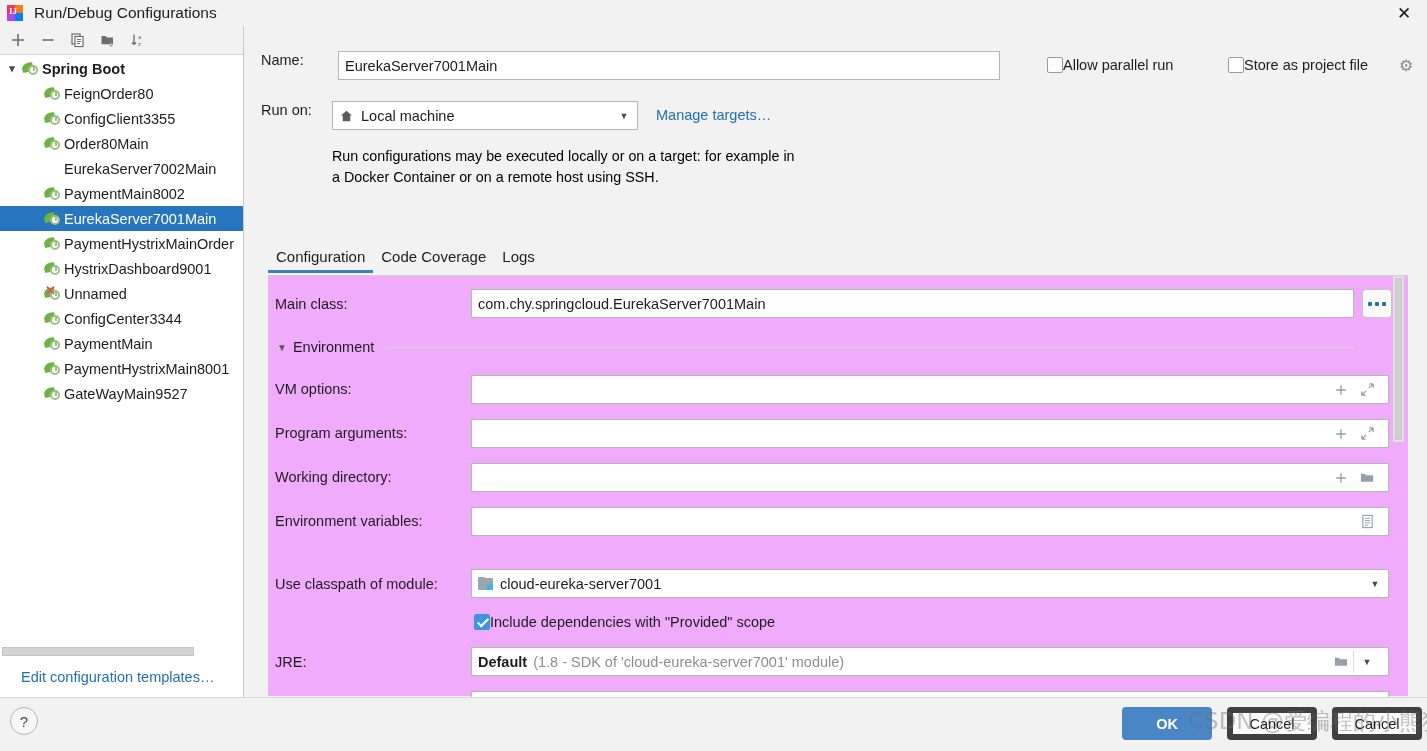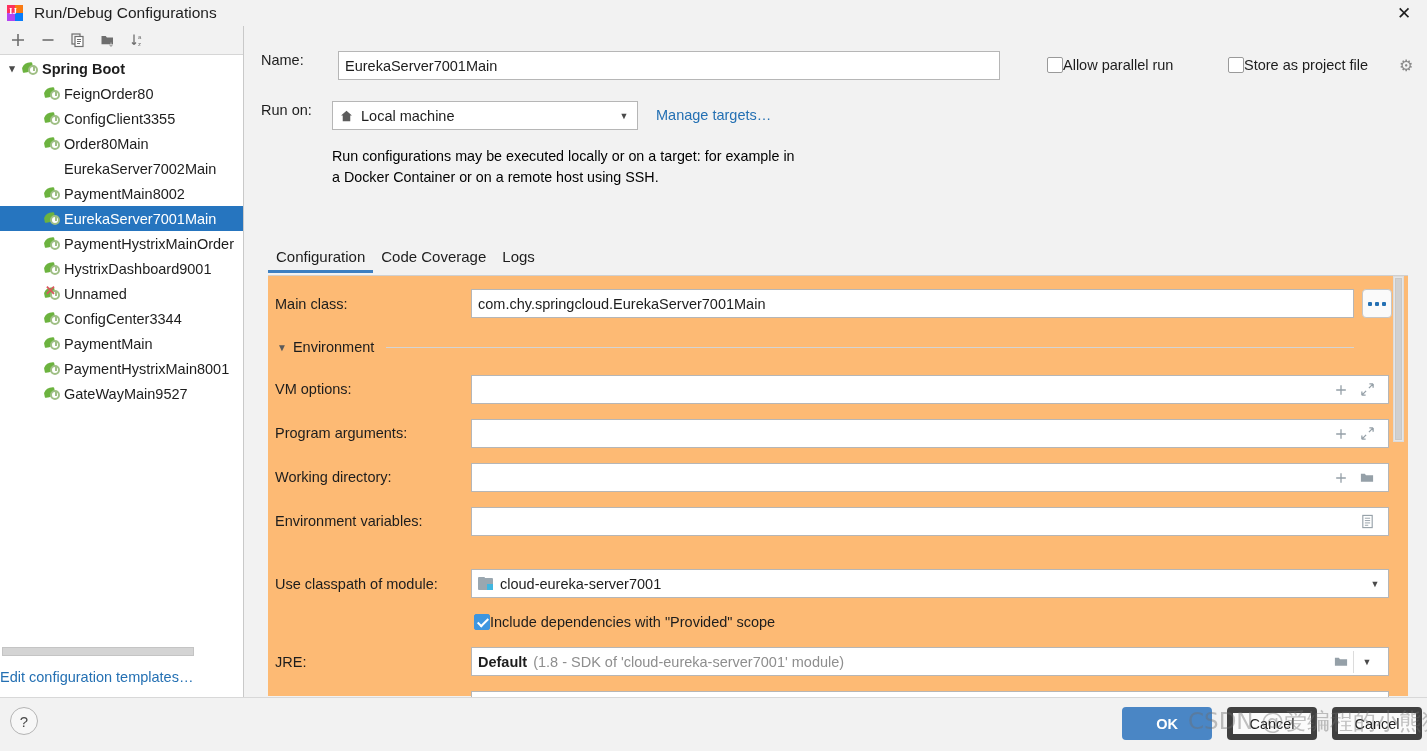--- a/index.html
+++ b/index.html
@@ -121,21 +121,21 @@
   }
   .lp-hscroll .thumb {
     position: absolute; left: 2px; top: 1px;
     width: 192px; height: 9px;
     background: #d4d4d4; border: 1px solid #c4c4c4;
   }
   .lp-footer {
     position: absolute; left: 0; bottom: 0;
     width: 243px; height: 40px;
     display: flex; align-items: center;
-    padding-left: 0;
+    padding-left: 21px;
     background: #fff;
     border-top: 0;
   }
   .lp-footer a {
     color: #2470b3; font-size: 14.5px; text-decoration: none; cursor: pointer;
   }
 
   
   .rightpanel {
     position: absolute; left: 244px; top: 26px;
@@ -216,21 +216,21 @@
     height: 3px; background: #3d7fc1;
   }
   .tabline {
     position: absolute; left: 24px; top: 249px;
     width: 1140px; height: 1px; background: #d0d0d0;
   }
 
   .contentbox {
     position: absolute; left: 24px; top: 250px;
     width: 1140px; height: 420px;
-    background: #fdba74;
+    background: #f0abfc;
   }
 
   .seprow {
     position: absolute; display: flex; align-items: center; gap: 6px;
     cursor: pointer;
   }
   .seprow .tri { color: #5a5a5a; font-size: 10px; }
   .seprow .sep-title { font-size: 14.5px; color: #1d1d1d; }
   .seprow .sep-line { height: 1px; background: #d4d4d4; }
 

